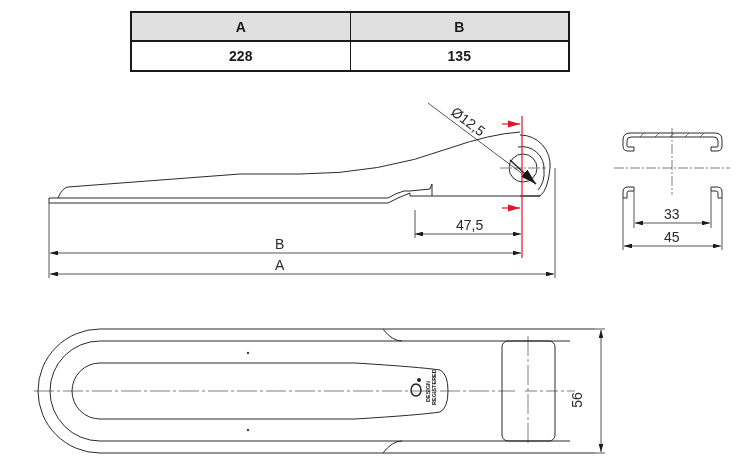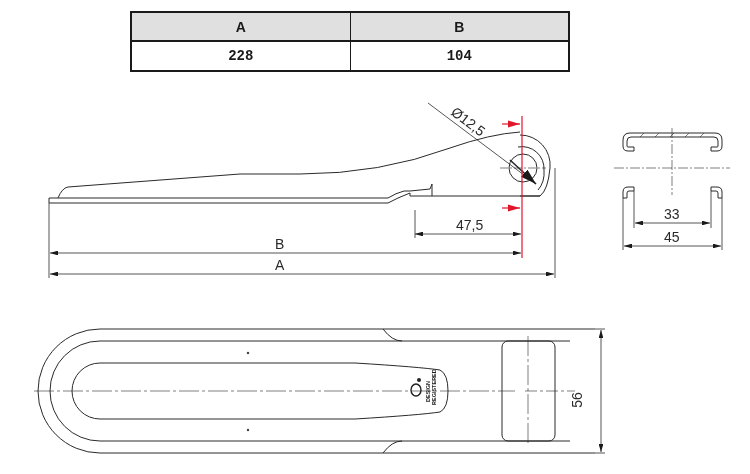--- a/index.html
+++ b/index.html
@@ -1,36 +1,36 @@
 <!DOCTYPE html>
 <html><head>
 <meta charset="utf-8">
 <style>
   html, body { margin: 0; padding: 0; background: #ffffff; }
   body { width: 750px; height: 474px; position: relative; overflow: hidden; font-family: "Liberation Sans", sans-serif; }
   .spec-table { position: absolute; left: 130px; top: 11px; width: 440px; border-collapse: collapse; border: 2px solid #1a1a1a; }
   .spec-table td { border: 1px solid #1a1a1a; text-align: center; font-weight: bold; font-size: 14px; color: #1a1a1a; height: 27px; padding: 0; width: 50%; }
   .spec-table tr.head td { background: #e0e0e0; border-bottom: 2px solid #1a1a1a; height: 27px; }
-  .spec-table tr.vals td { background: #ffffff; height: 28px; font-family: Liberation Mono, monospace; }
+  .spec-table tr.vals td { background: #ffffff; height: 28px; }
   svg.drawing { position: absolute; left: 0; top: 0; }
   .dim-text { font-family: "Liberation Sans", sans-serif; font-size: 14px; fill: #2a2a2a; }
   .logo-text { font-family: "Liberation Sans", sans-serif; font-size: 5.5px; font-weight: bold; fill: #222; }
 </style>
 </head>
 <body>
 
 <table class="spec-table">
   <tbody>
       <tr class="head">
     <td>A</td>
     <td>B</td>
   </tr>
   <tr class="vals">
     <td>228</td>
-    <td>104</td>
+    <td>135</td>
   </tr>
 </tbody>
   </table>
 
 <svg class="drawing" width="750" height="474" viewBox="0 0 750 474">
   <defs>
     <marker id="arr" viewBox="0 0 10 6" refX="10" refY="3" markerWidth="10" markerHeight="6" orient="auto-start-reverse">
       <path d="M0,0 L10,3 L0,6 z" fill="#1a1a1a"></path>
     </marker>
     <marker id="arrRed" viewBox="0 0 10 6" refX="10" refY="3" markerWidth="10" markerHeight="6" orient="auto">

